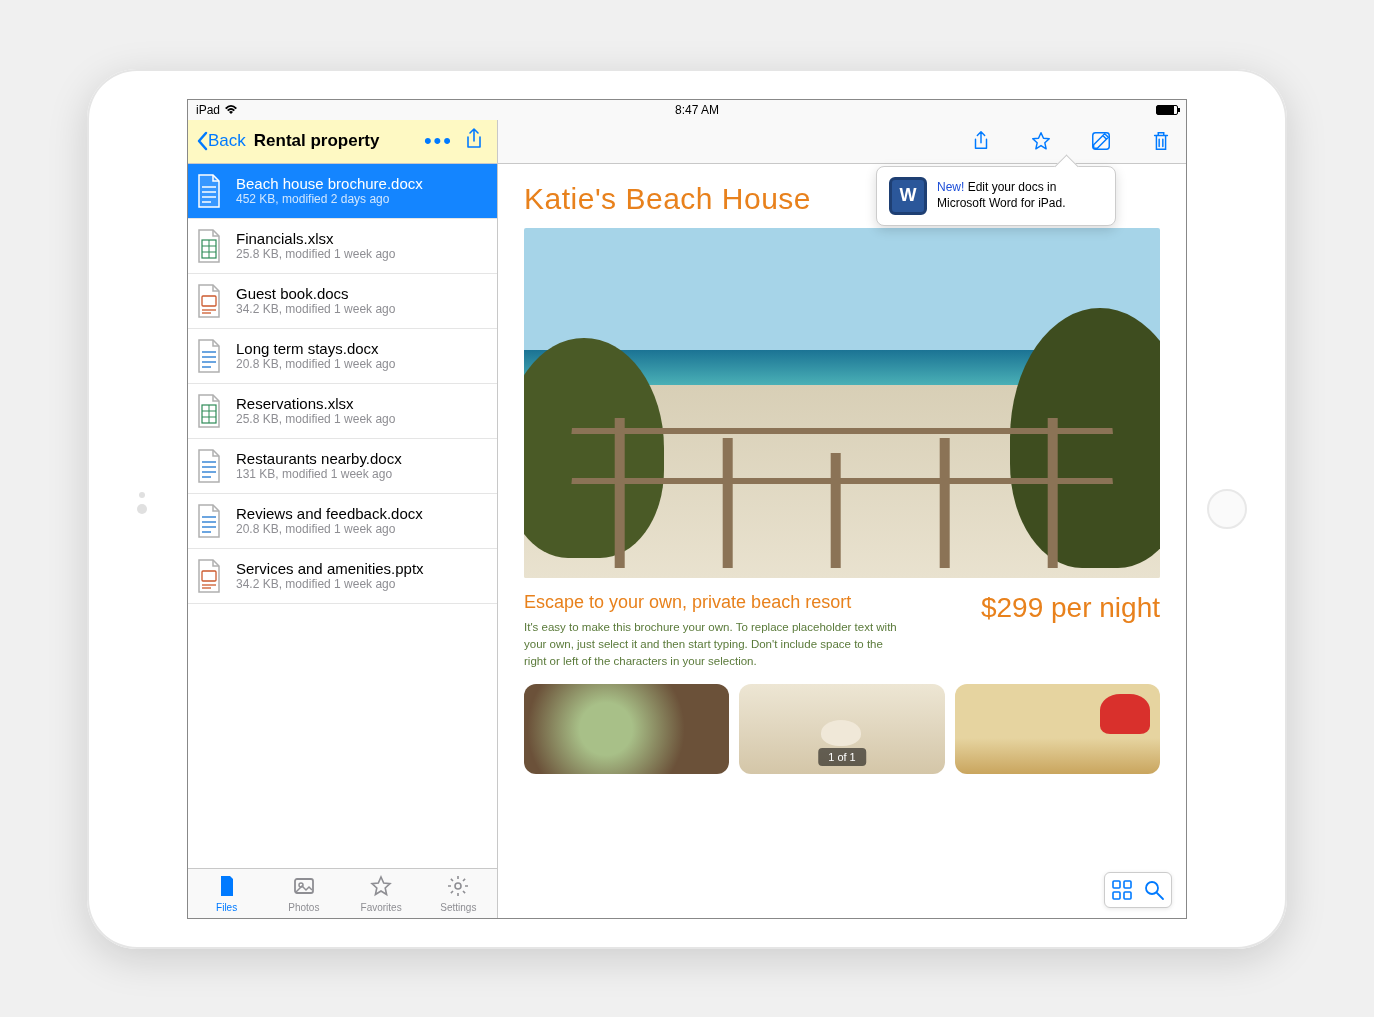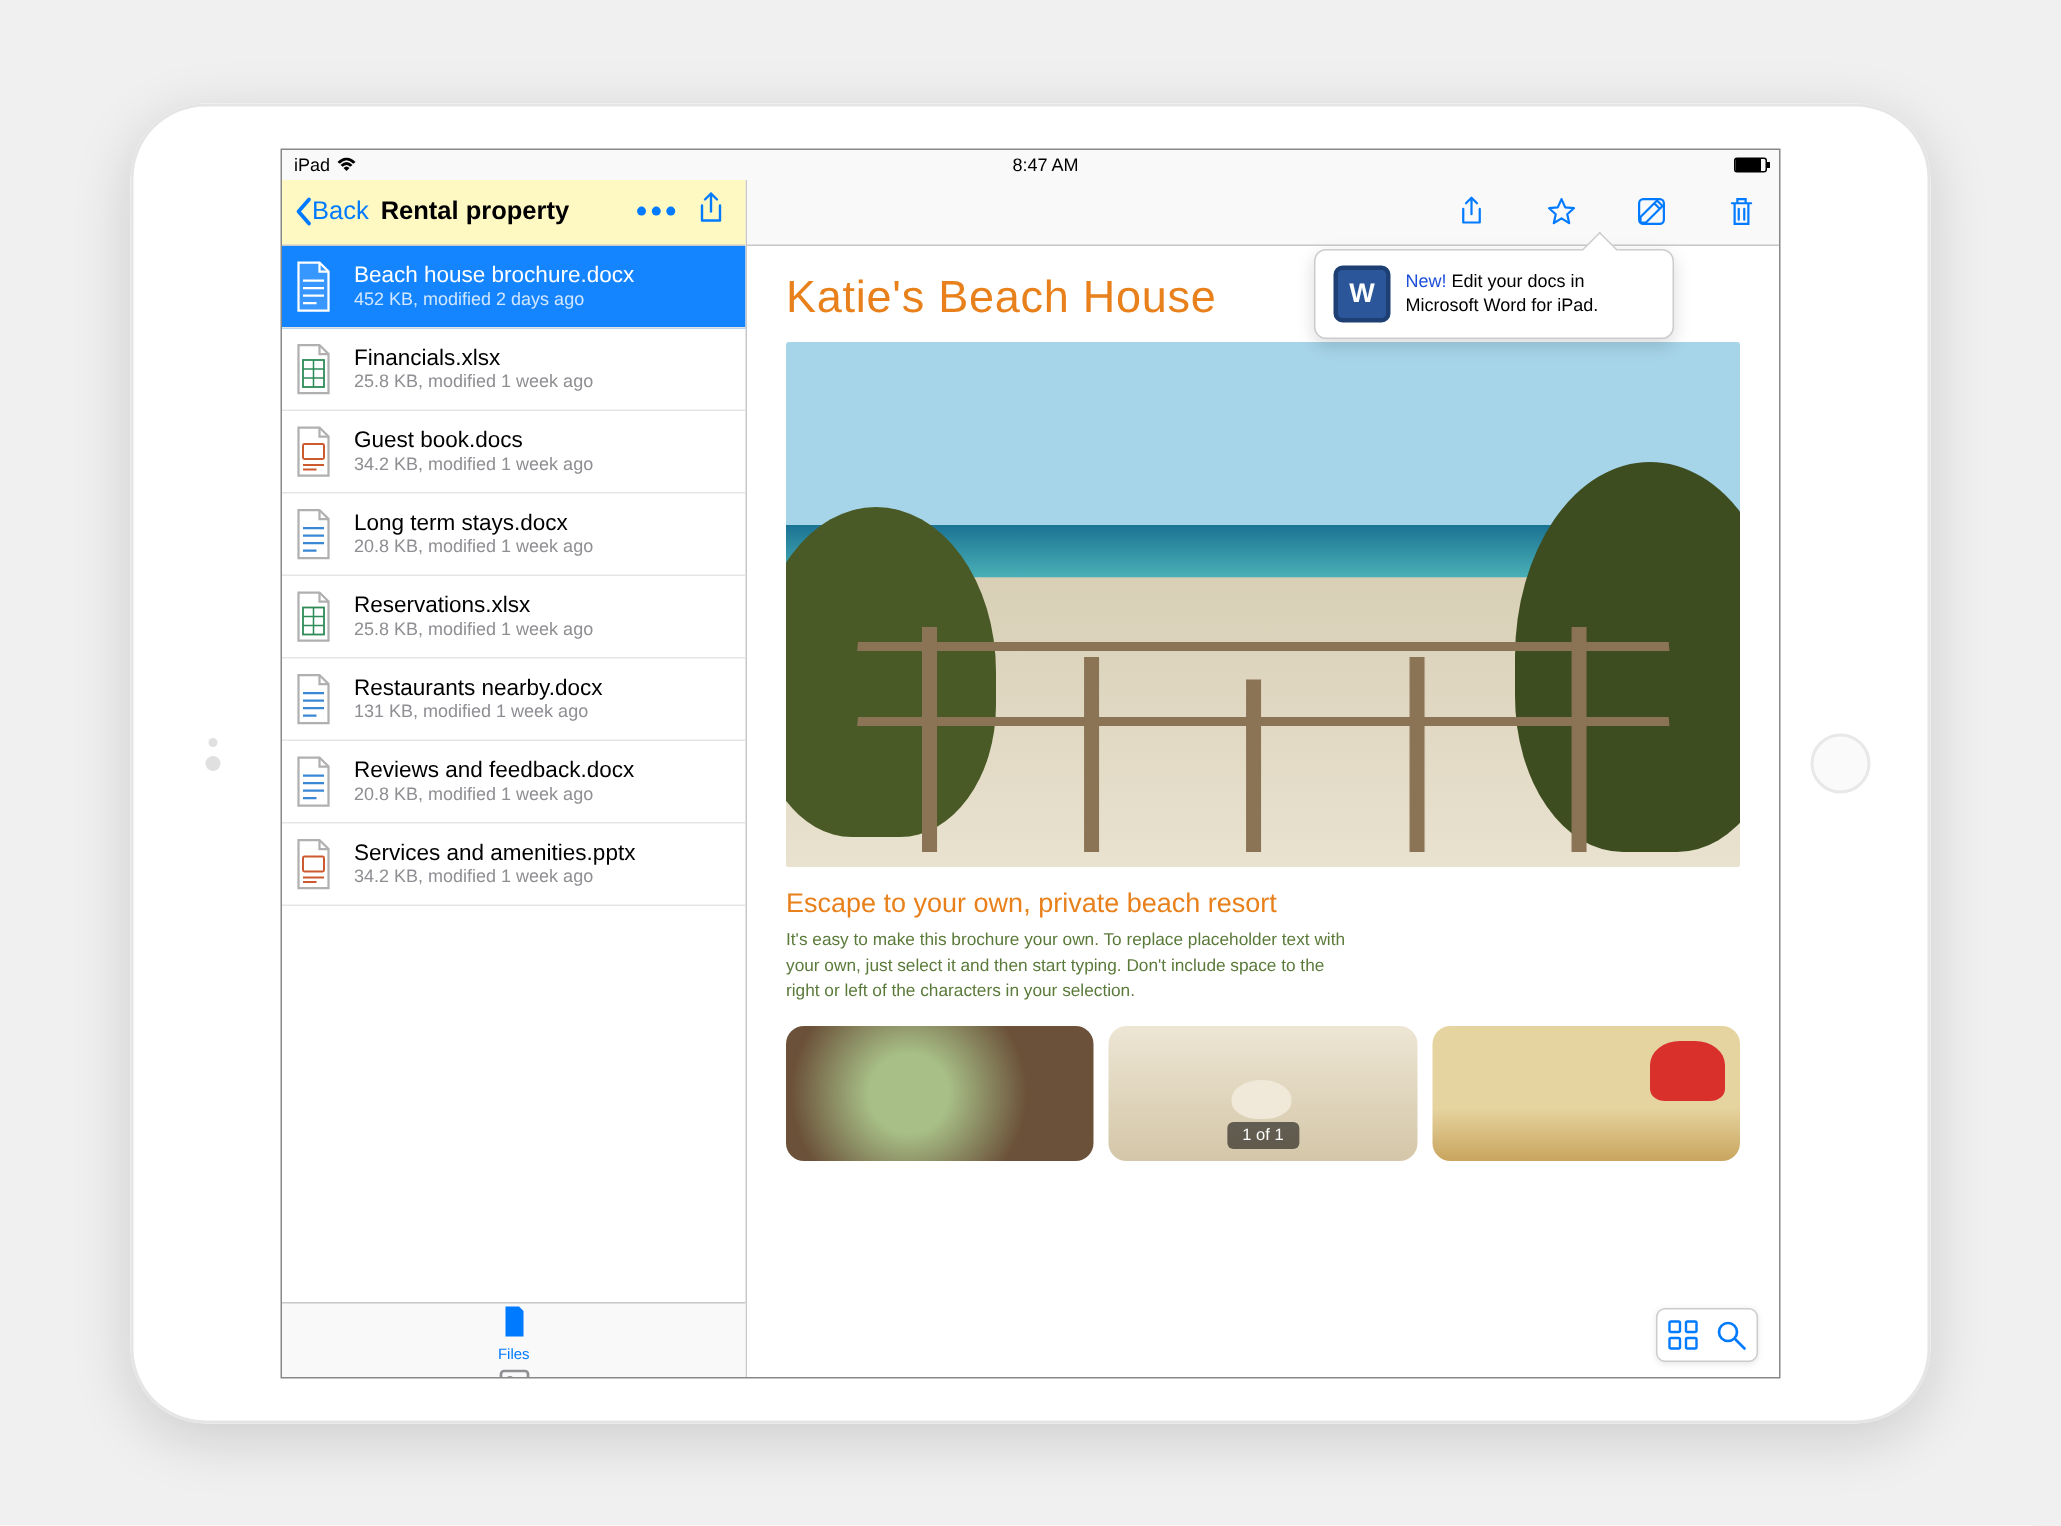--- a/index.html
+++ b/index.html
@@ -56,21 +56,21 @@
   .sb-share { color:#007aff; width:30px; text-align:center; cursor:pointer;}
   .filelist { flex:1; overflow:auto; }
   .filerow { display:flex; align-items:center; padding:8px 6px; border-bottom:1px solid #e5e5e5; cursor:pointer; gap:12px; }
   .filerow.selected { background:#1485ff; color:#fff; }
   .filerow.selected .sub { color:rgba(255,255,255,0.8);}
   .ficon { width:30px; height:38px; flex-shrink:0; border-radius:2px; display:flex; align-items:center; justify-content:center; }
   .ficon svg { width:28px; height:36px; }
   .finfo { flex:1; min-width:0; }
   .fname { font-size:15px; white-space:nowrap; overflow:hidden; text-overflow:ellipsis;}
   .sub { font-size:12px; color:#8e8e93; }
-  .tabbar { height:50px; border-top:1px solid #c8c8c8; display:flex; background:#f9f9f9;flex-direction:column; }
+  .tabbar { height:50px; border-top:1px solid #c8c8c8; display:flex; background:#f9f9f9; }
   .tabitem { flex:1; display:flex; flex-direction:column; align-items:center; justify-content:center; font-size:10px; color:#8e8e93; gap:2px; cursor:pointer;}
   .tabitem.active { color:#007aff; }
   .tabitem svg { width:24px; height:24px; }
   
   .main { flex:1; display:flex; flex-direction:column; background:#fff; position:relative;}
   .m-toolbar { height:44px; border-bottom:1px solid #c8c8c8; display:flex; align-items:center; justify-content:flex-end; padding:0 12px; gap:34px; background:#f9f9f9; position:relative;}
   .m-toolbar .tbtn { color:#007aff; cursor:pointer; width:26px; height:26px; display:flex; align-items:center; justify-content:center;}
   .m-toolbar .tbtn svg { width:22px; height:22px; }
   .popover { position:absolute; top:46px; right:70px; background:#fff; border:1px solid #ccc; border-radius:8px; box-shadow:0 4px 12px rgba(0,0,0,0.15); padding:10px 12px; width:240px; display:flex; gap:10px; align-items:center; z-index:10;}
   .popover::before { content:""; position:absolute; top:-9px; right:40px; width:16px; height:16px; background:#fff; border-left:1px solid #ccc; border-top:1px solid #ccc; transform:rotate(45deg);}
@@ -351,20 +351,21 @@
               <div class="post" style="left:48%; height:115px;"></div>
               <div class="post" style="left:68%; height:130px;"></div>
               <div class="post" style="left:88%; height:150px;"></div>
             </div>
           </div>
           <div class="docrow">
             <div class="doccol">
               <div class="subtitle">Escape to your own, private beach resort</div>
               <div class="body">It's easy to make this brochure your own. To replace placeholder text with your own, just select it and then start typing. Don't include space to the right or left of the characters in your selection.</div>
             </div>
+            <div class="price">$299 per night</div>
           </div>
           <div class="thumbs">
             <div class="thumb t1"></div>
             <div class="thumb t2">
               <div class="pagebadge">1 of 1</div>
             </div>
             <div class="thumb t3"></div>
           </div>
 
           <div class="float-tools">

